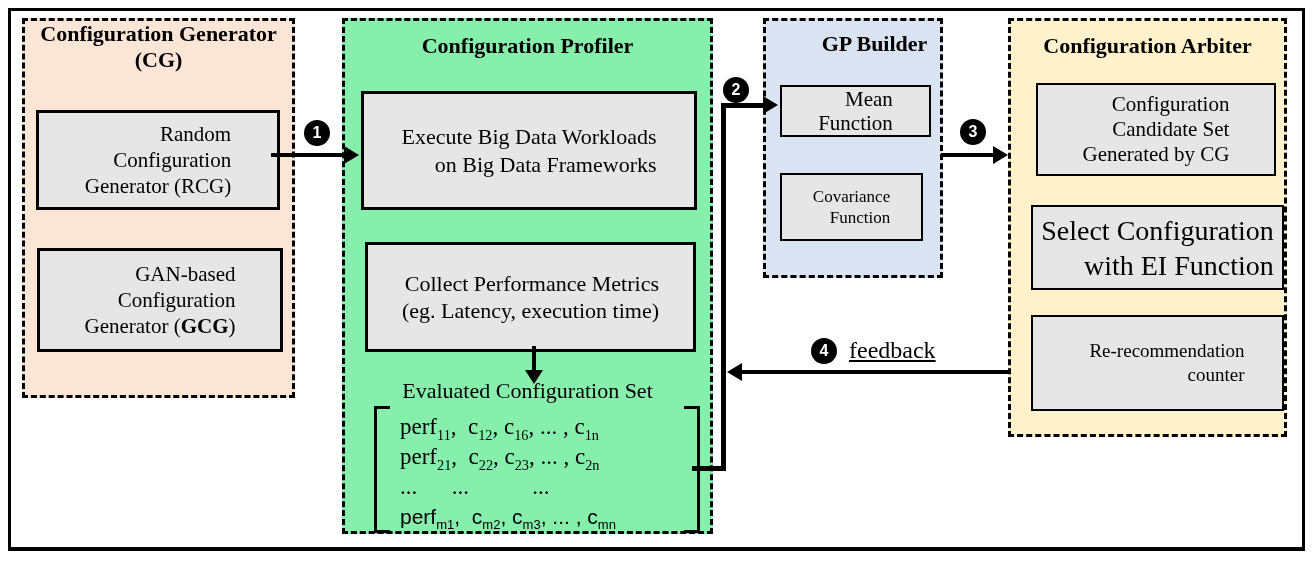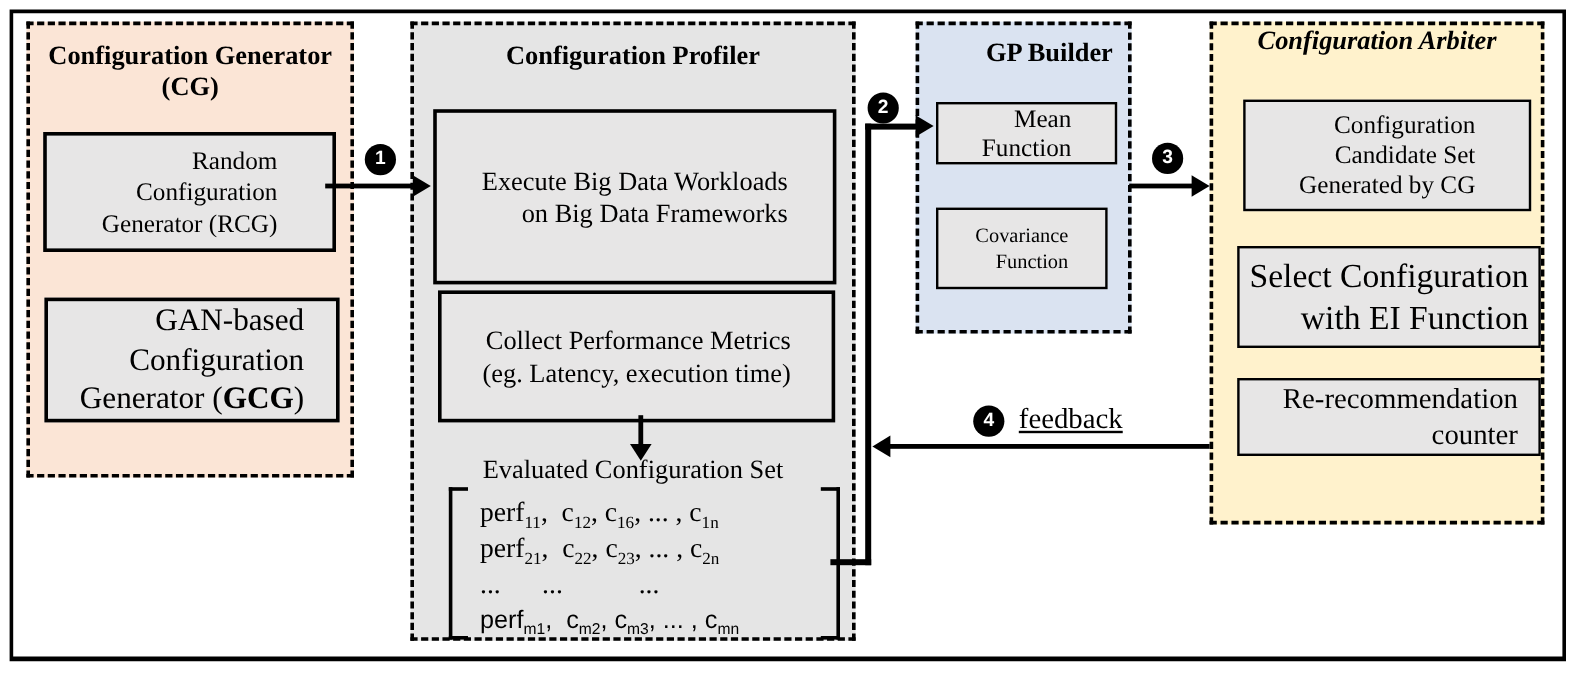--- a/index.html
+++ b/index.html
@@ -30,35 +30,35 @@
   .mrow.sans{font-family:"Liberation Sans","DejaVu Sans",sans-serif;font-size:21px;}
   .bold{font-weight:bold;}
 </style>
 </head>
 <body>
 
 <div class="stage">
   <div class="outer-frame"></div>
 
   <div class="panel" style="left:22px;top:18px;width:273px;height:380px;background:var(--cg-bg);">
-    <div class="panel-title" style="margin-top:12px;">Configuration Generator
+    <div class="panel-title" style="margin-top:0;">Configuration Generator
 (CG)</div>
     <div class="gbox" style="left:11px;top:89px;width:244px;height:100px;font-size:21px;">Random
 Configuration
 Generator (RCG)</div>
-    <div class="gbox" style="left:12px;top:227px;width:246px;height:104px;font-size:26px;">
+    <div class="gbox" style="left:12px;top:227px;width:246px;height:104px;font-size:21px;">
       <div><span>GAN-based
 Configuration
 Generator (</span><span class="bold">GCG</span><span>)</span></div>
     </div>
   </div>
 
-  <div class="panel" style="left:342px;top:18px;width:371px;height:516px;background:#e5e5e5;">
+  <div class="panel" style="left:342px;top:18px;width:371px;height:516px;background:#86efac;">
     <div class="panel-title" style="margin-top:12px;">Configuration Profiler</div>
-    <div class="gbox" style="left:16px;top:70px;width:336px;height:146px;font-size:22px;">Execute Big Data Workloads
+    <div class="gbox" style="left:16px;top:70px;width:336px;height:119px;font-size:22px;">Execute Big Data Workloads
 on Big Data Frameworks</div>
     <div class="gbox" style="left:20px;top:221px;width:331px;height:110px;font-size:22px;">Collect Performance Metrics
 (eg. Latency, execution time)</div>
 
     <div class="vline" style="left:187px;top:325px;width:4px;height:26px;"></div>
     <div class="arrowhead ah-down" style="left:180px;top:349px;"></div>
     <div style="position:absolute;left:0;top:357px;width:100%;text-align:center;font-size:22px;">Evaluated Configuration Set</div>
 
     <div class="matrix" style="left:29px;top:385px;width:326px;height:127px;">
       <div class="bracket bracket-left"></div>
@@ -74,27 +74,27 @@
 
   <div class="panel" style="left:763px;top:18px;width:180px;height:260px;background:var(--gp-bg);">
     <div class="panel-title" style="margin-top:10px;padding-left:43px;">GP Builder</div>
     <div class="gbox" style="left:14px;top:64px;width:151px;height:52px;font-size:21px;border-width:2px;line-height:1.15;">Mean
 Function</div>
     <div class="gbox" style="left:14px;top:152px;width:143px;height:68px;font-size:17px;border-width:2px;">Covariance
 Function</div>
   </div>
 
   <div class="panel" style="left:1008px;top:18px;width:279px;height:419px;background:var(--arbiter-bg);">
-    <div class="panel-title" style="margin-top:0;font-style:italic;">Configuration Arbiter</div>
+    <div class="panel-title" style="margin-top:12px;">Configuration Arbiter</div>
     <div class="gbox" style="left:25px;top:62px;width:240px;height:93px;font-size:21px;border-width:2px;line-height:1.2;">Configuration
 Candidate Set
 Generated by CG</div>
     <div class="gbox" style="left:20px;top:184px;width:253px;height:85px;font-size:28px;border-width:2px;">Select Configuration
 with EI Function</div>
-    <div class="gbox" style="left:20px;top:294px;width:253px;height:65px;font-size:24px;border-width:2px;padding-left:19px;">Re-recommendation
+    <div class="gbox" style="left:20px;top:294px;width:253px;height:96px;font-size:19px;border-width:2px;padding-left:19px;">Re-recommendation
 counter</div>
   </div>
 
   <div class="hline" style="left:271px;top:153px;width:75px;height:4px;"></div>
   <div class="arrowhead ah-right" style="left:344px;top:146px;"></div>
   <div class="marker" style="left:304px;top:120px;">1</div>
 
   <div class="hline" style="left:692px;top:466px;width:34px;height:5px;"></div>
   <div class="vline" style="left:721px;top:103px;width:5px;height:368px;"></div>
   <div class="hline" style="left:721px;top:103px;width:44px;height:5px;"></div>

